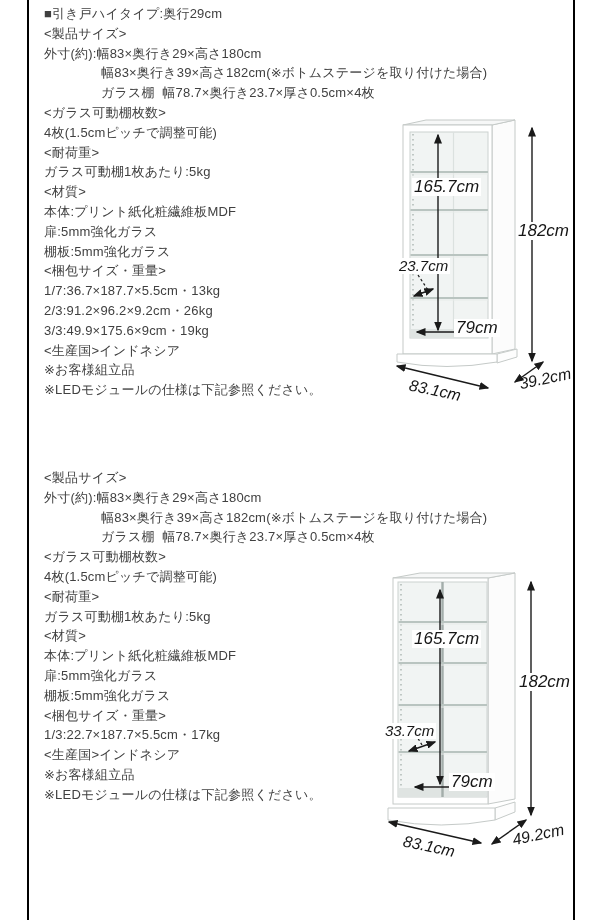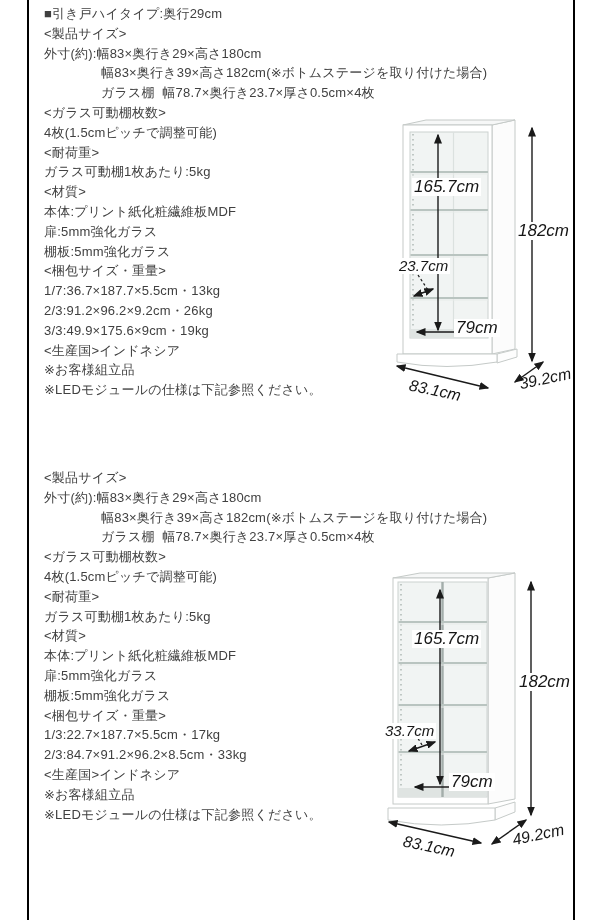--- a/index.html
+++ b/index.html
@@ -109,21 +109,20 @@
         <div class="spec-line">&lt;ガラス可動棚枚数&gt;</div>
         <div class="spec-line">4枚(1.5cmピッチで調整可能)</div>
         <div class="spec-line">&lt;耐荷重&gt;</div>
         <div class="spec-line">ガラス可動棚1枚あたり:5kg</div>
         <div class="spec-line">&lt;材質&gt;</div>
         <div class="spec-line">本体:プリント紙化粧繊維板MDF</div>
         <div class="spec-line">扉:5mm強化ガラス</div>
         <div class="spec-line">棚板:5mm強化ガラス</div>
         <div class="spec-line">&lt;梱包サイズ・重量&gt;</div>
         <div class="spec-line">1/3:22.7×187.7×5.5cm・17kg</div>
-        <div class="spec-line">2/3:84.7×91.2×96.2×8.5cm・33kg</div>
         <div class="spec-line">&lt;生産国&gt;インドネシア</div>
         <div class="spec-line">※お客様組立品</div>
         <div class="spec-line">※LEDモジュールの仕様は下記参照ください。</div>
       </div>
   </section>
 
   <div class="diagram" style="left:383px;top:570px;">
     <svg width="192" height="292" viewBox="0 0 192 292">
 
       <polygon points="105,8 132,3 132,229 105,234" fill="#fcfcfc" stroke="#c5cac8" stroke-width="1"></polygon>

